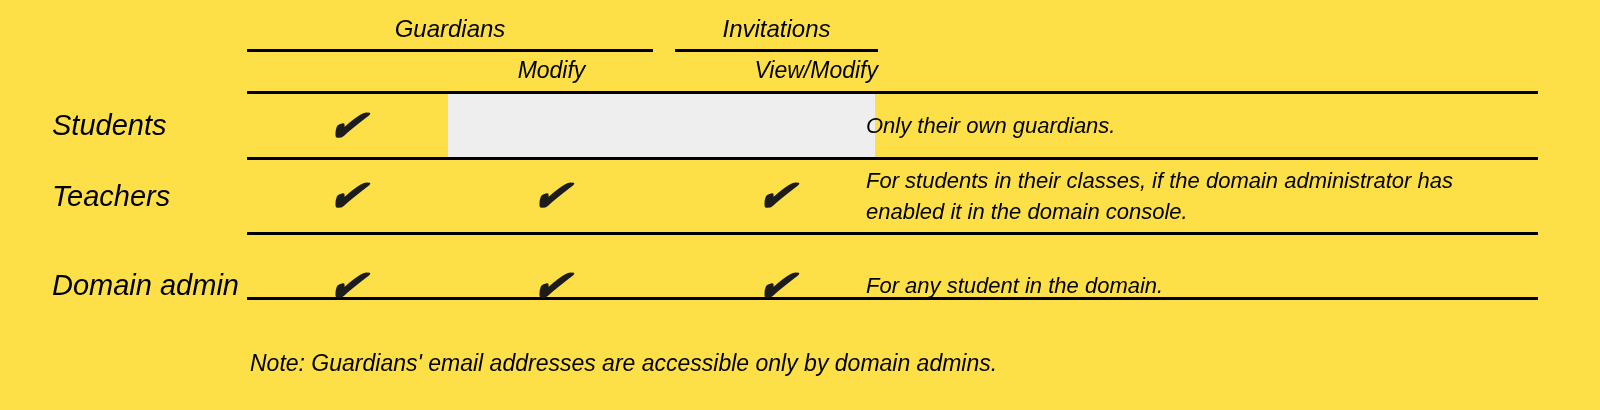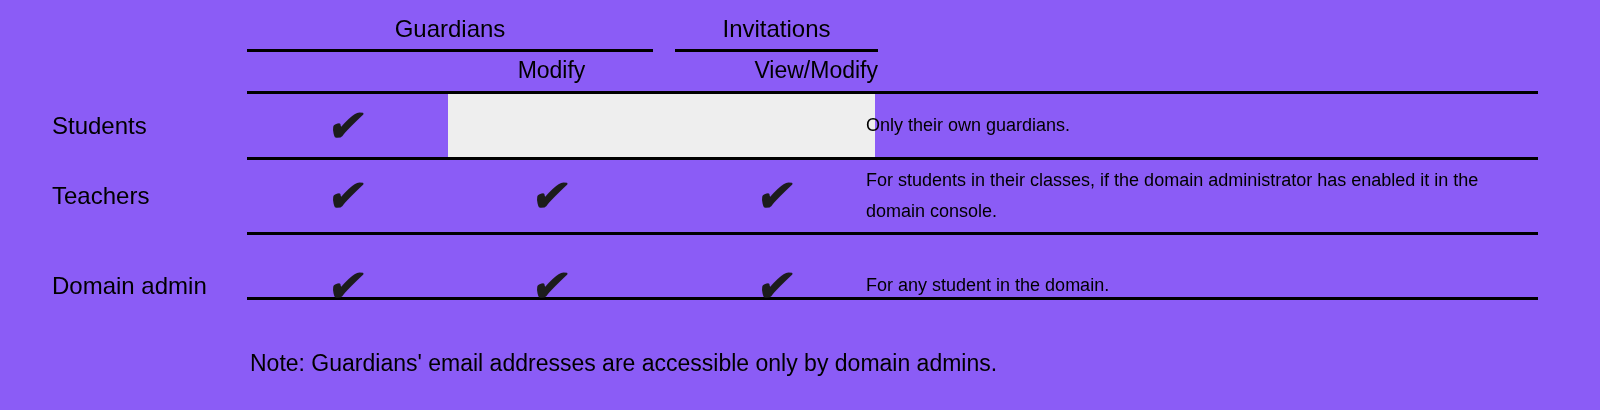--- a/index.html
+++ b/index.html
@@ -4,24 +4,25 @@
 <style>
   html, body {
     margin: 0;
     padding: 0;
     background: #ffffff;
   }
   .canvas {
     position: relative;
     width: 1600px;
     height: 410px;
-    background: #8b5cf6;
+    background: #fde047;
     font-family: "Liberation Sans", sans-serif;
     color: #000000;
     overflow: hidden;
+    font-style: italic;
   }
   .rule {
     position: absolute;
     height: 3px;
     background: #000000;
   }
   .group-hdr {
     position: absolute;
     top: 15px;
     font-size: 24px;
@@ -31,21 +32,21 @@
   .sub-hdr {
     position: absolute;
     top: 57px;
     font-size: 23px;
     text-align: center;
     white-space: nowrap;
   }
   .row-label {
     position: absolute;
     left: 52px;
-    font-size: 24px;
+    font-size: 29px;
     display: flex;
     align-items: center;
     white-space: nowrap;
   }
   .check-cell {
     position: absolute;
     display: flex;
     align-items: center;
     justify-content: center;
   }
@@ -53,21 +54,21 @@
     font-size: 44px;
     font-weight: bold;
     color: #1c1c1c;
     line-height: 1;
     transform: skewX(-10deg);
   }
   .note {
     position: absolute;
     left: 866px;
     width: 666px;
-    font-size: 18px;
+    font-size: 22px;
     line-height: 31px;
     display: flex;
     align-items: center;
   }
   .disabled-cell {
     position: absolute;
     left: 448px;
     width: 427px;
     top: 94px;
     height: 63px;

